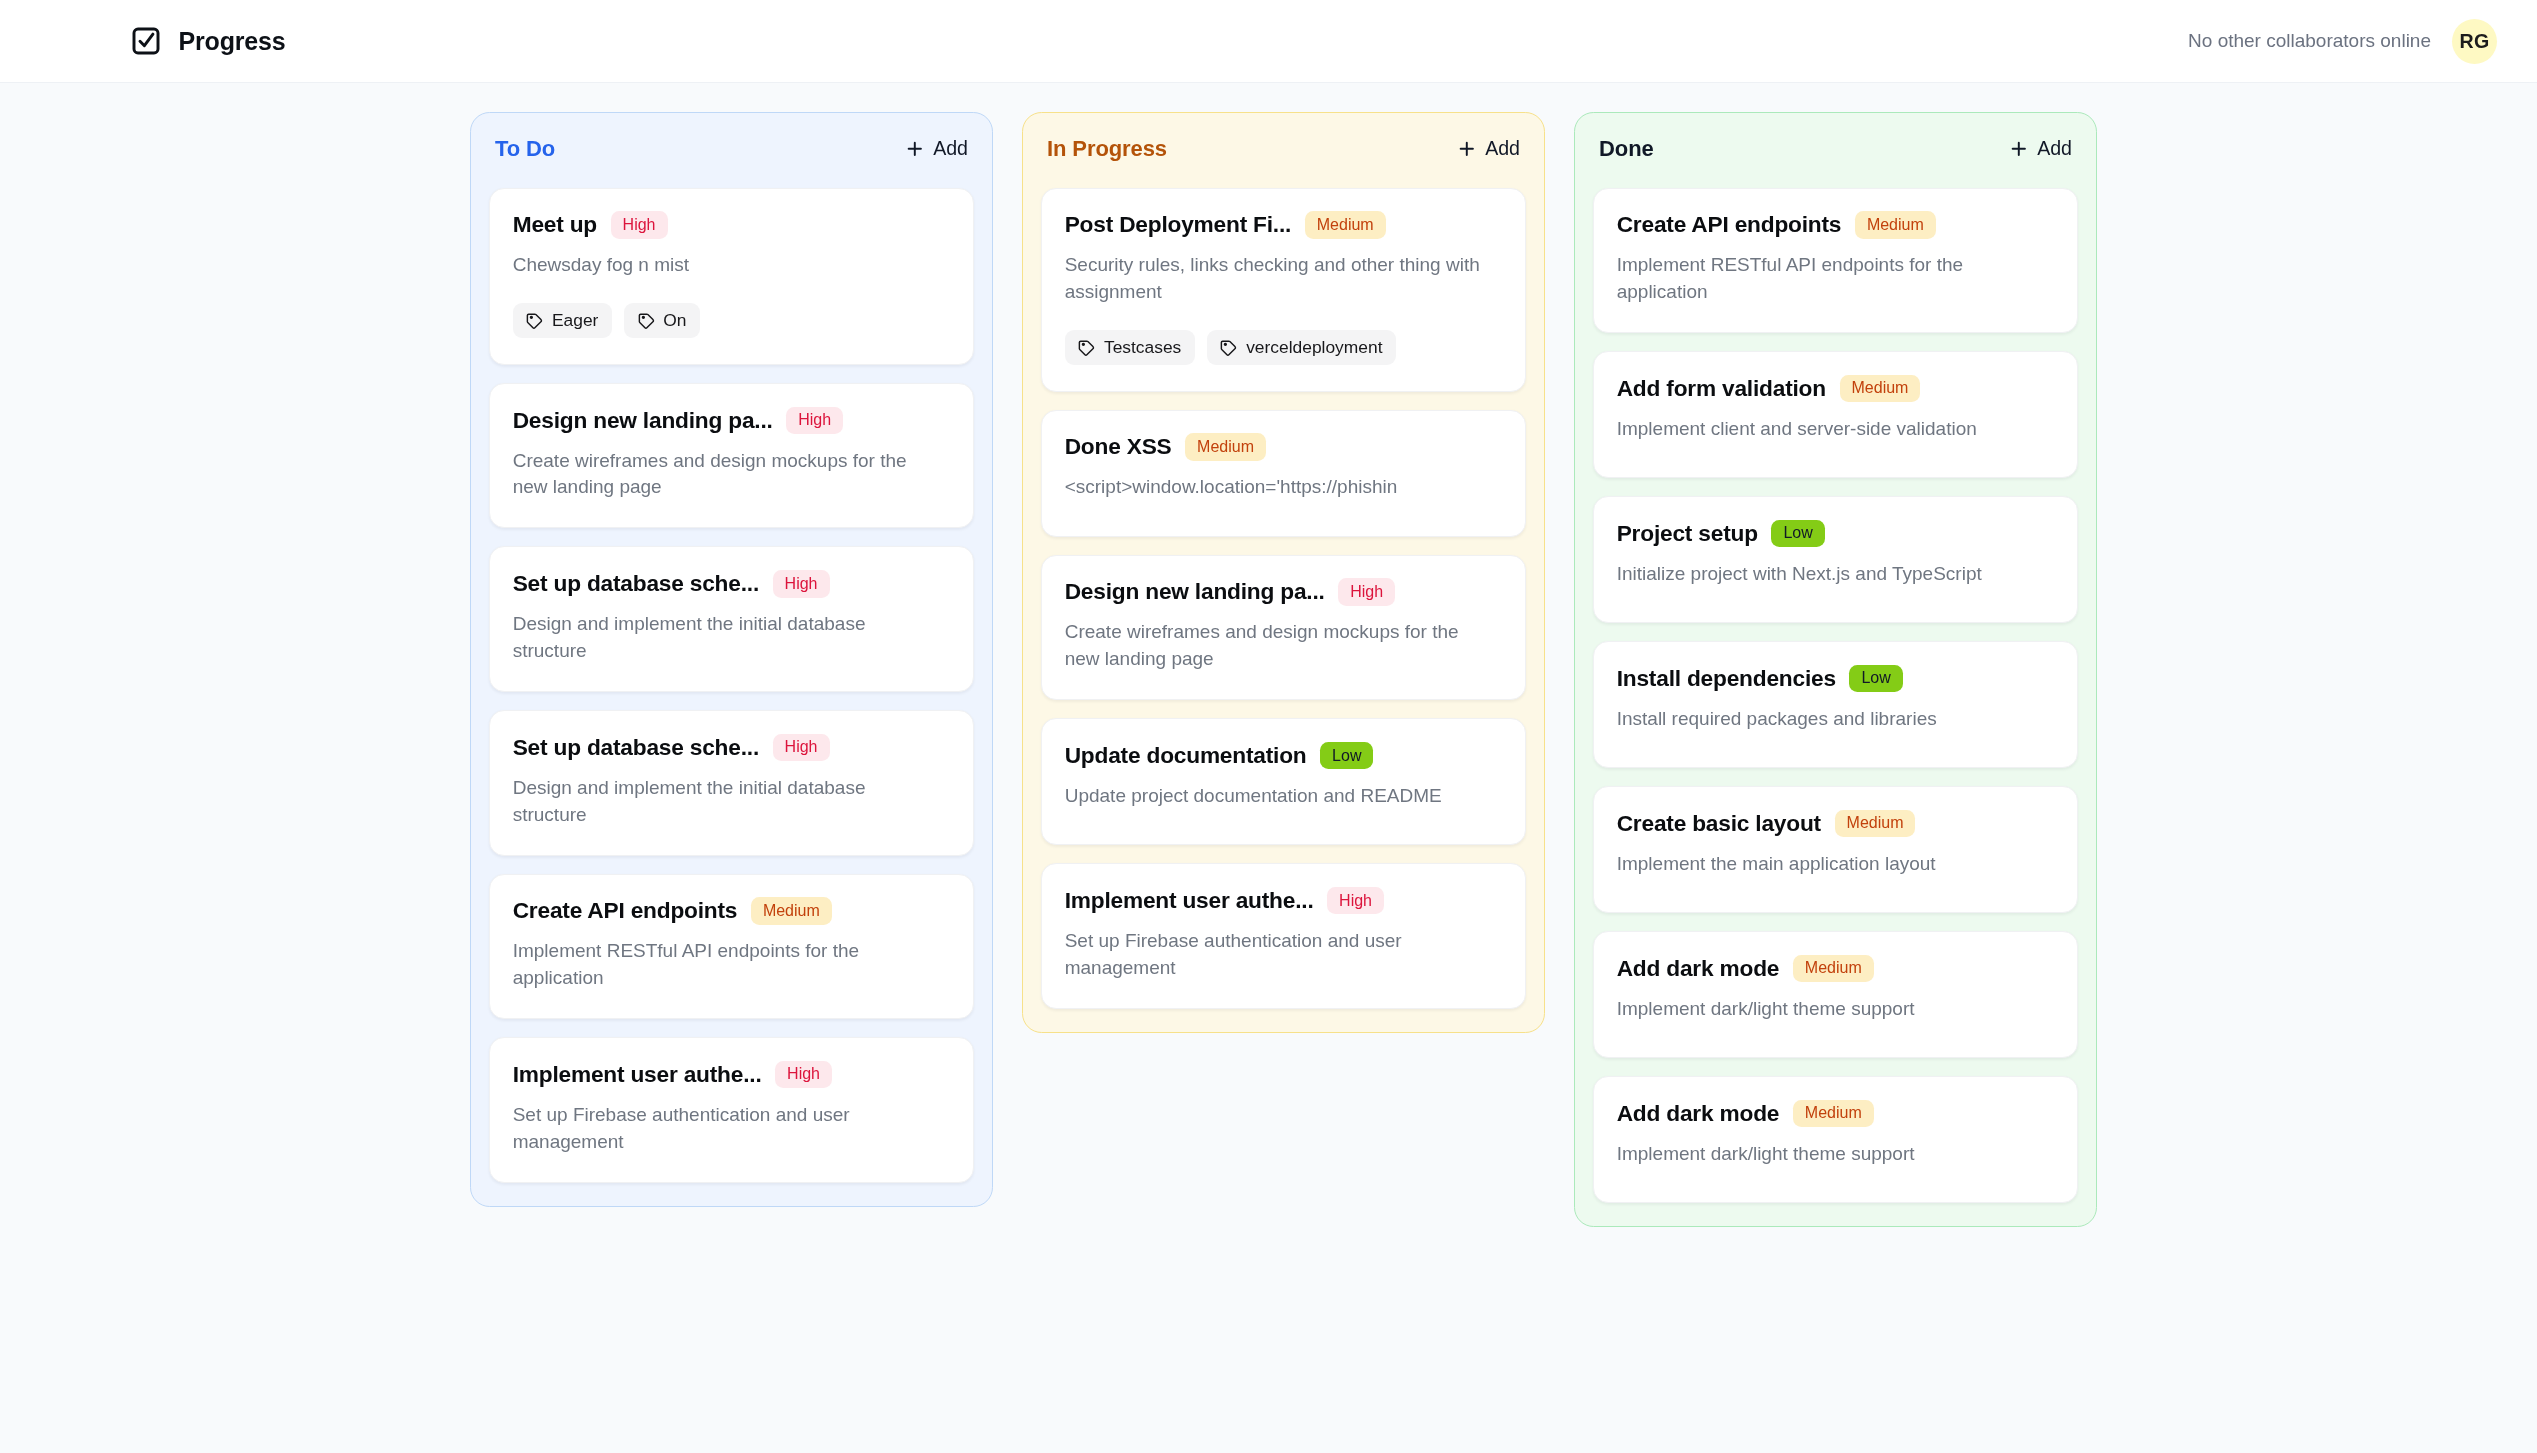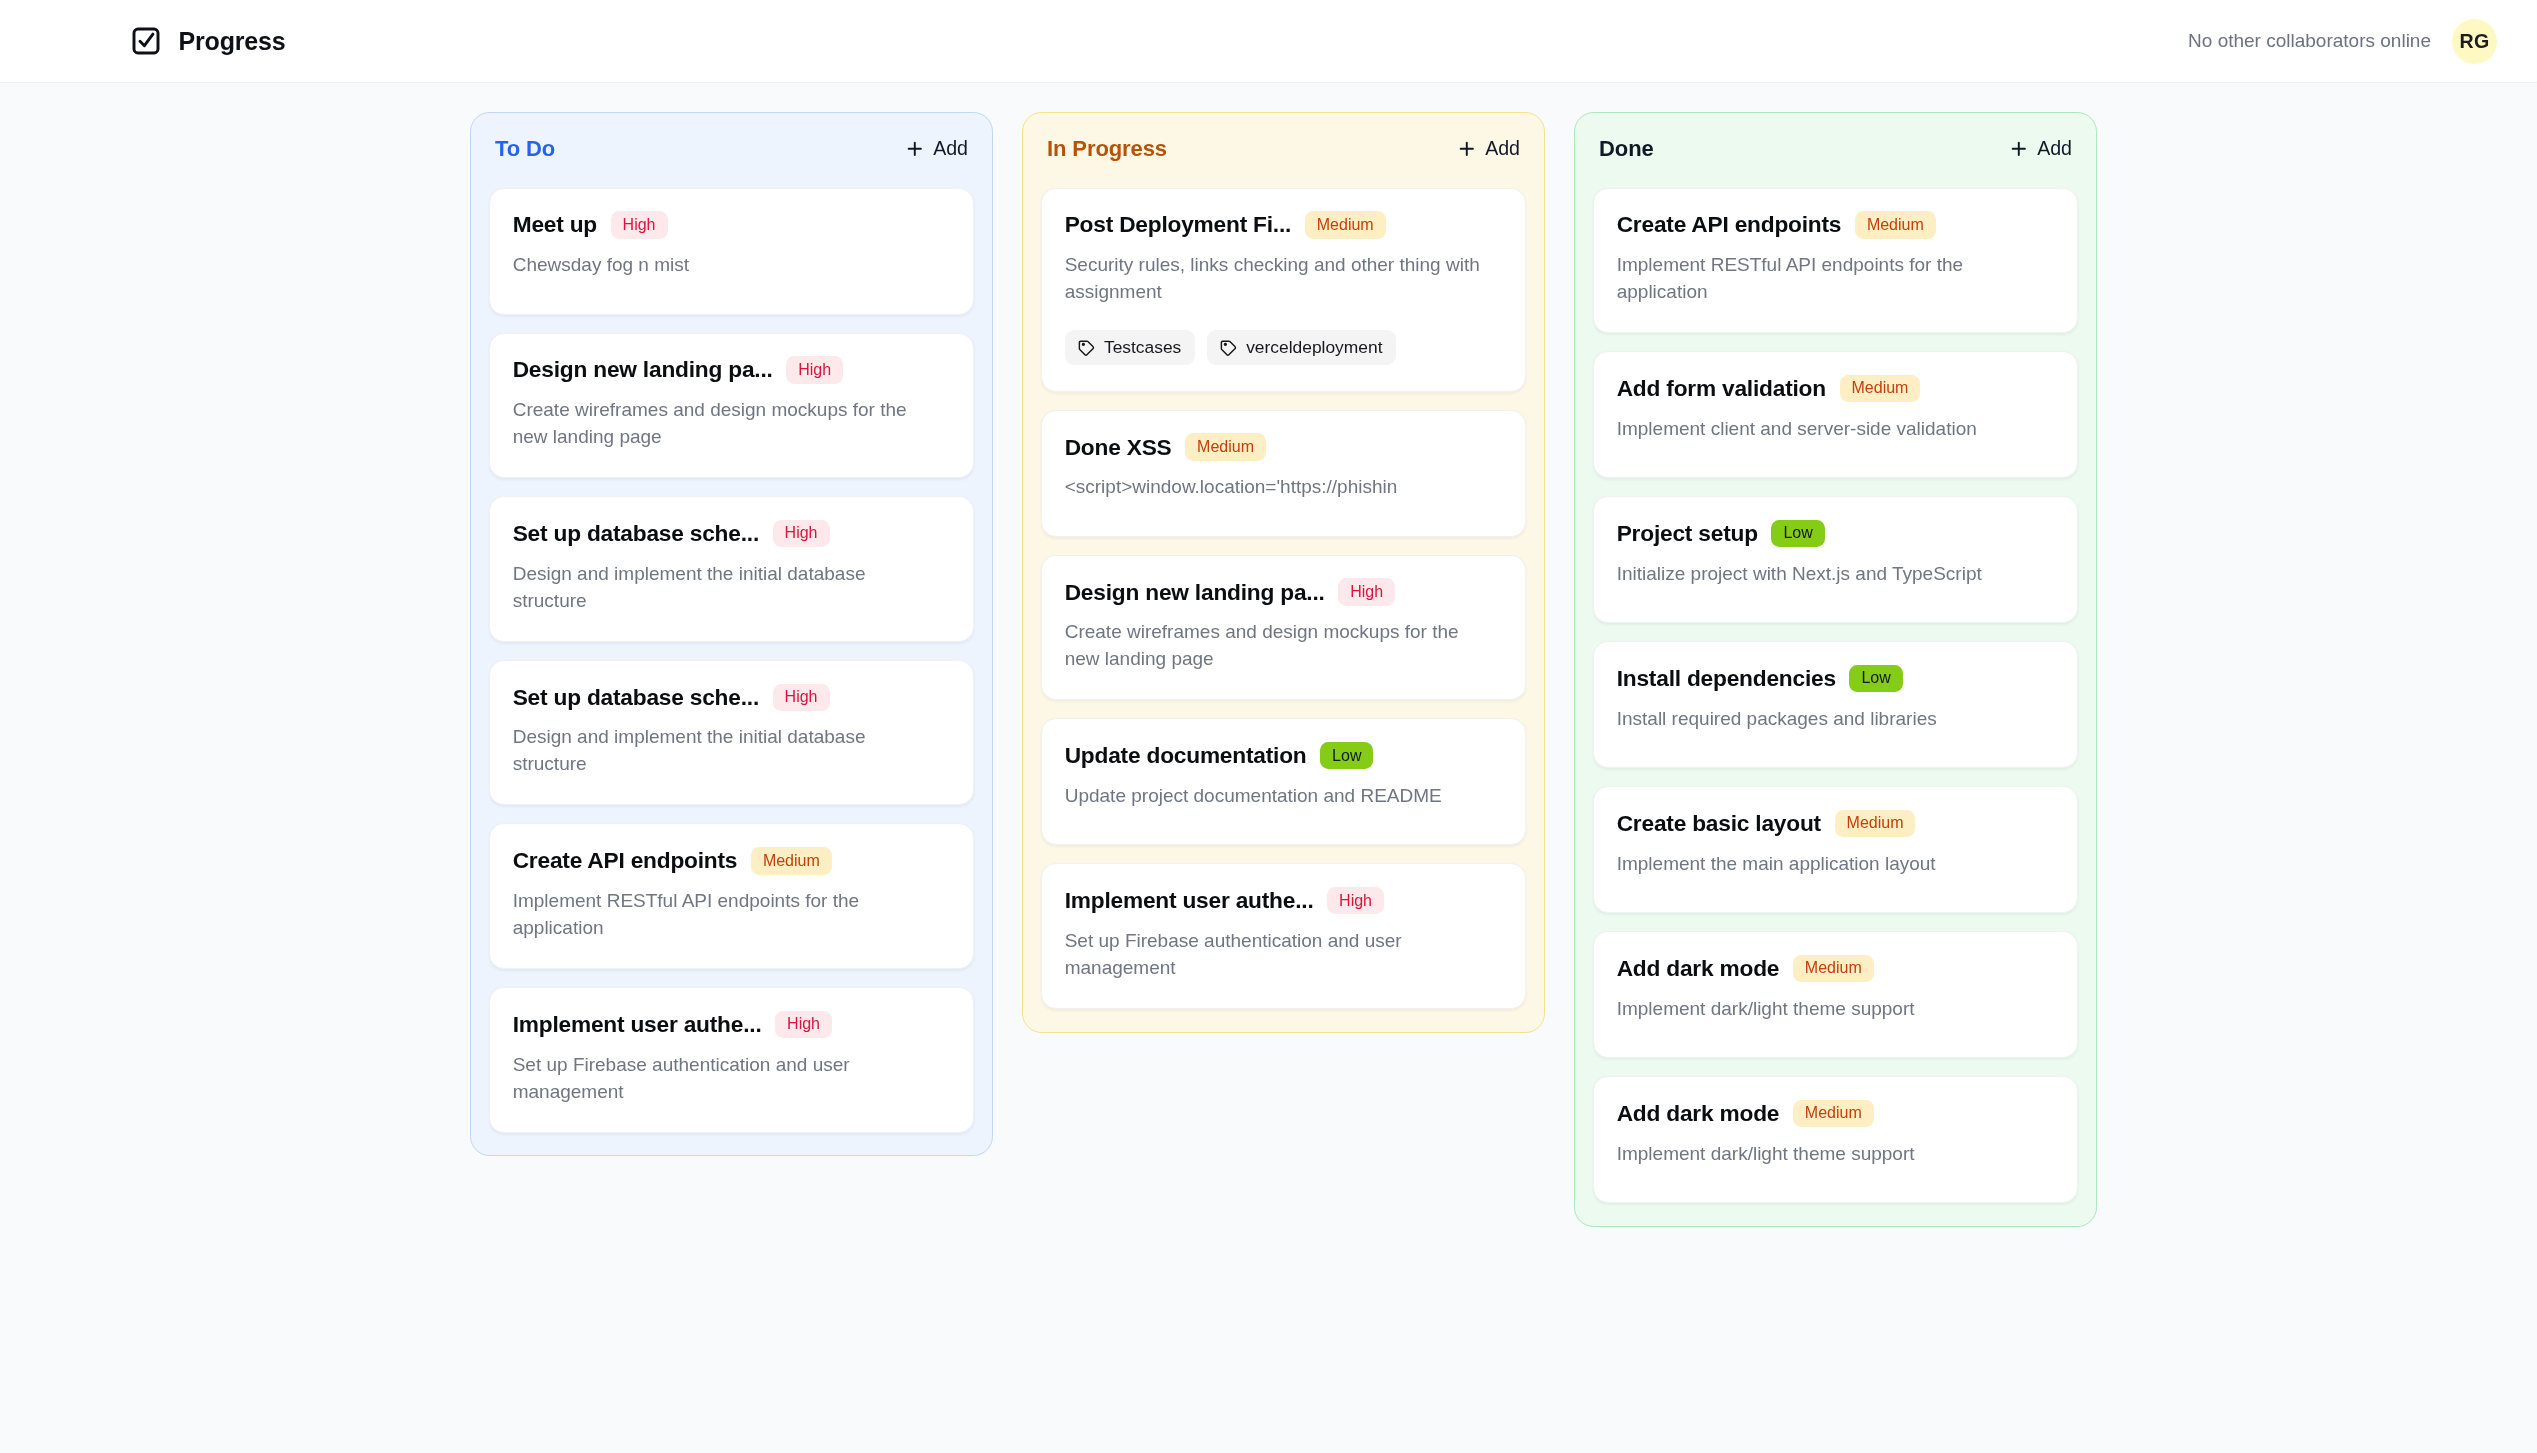--- a/index.html
+++ b/index.html
@@ -75,21 +75,21 @@
   .card {
     background: #ffffff;
     border: 1.5px solid #f0f1f3;
     border-radius: 15px;
     padding: 22.7px 22.7px 26px 22.7px;
     box-shadow: 0 1.5px 3px rgba(15,23,42,0.05);
     cursor: pointer;
     min-height: 127px;
   }
   .card-top {
-    display: flex; align-items: center; gap: 13.6px;
+    display: flex; align-items: flex-start; gap: 13.6px;
     margin-bottom: 13.6px;
   }
   .card-title {
     font-size: 22.7px; font-weight: 700; color: #0b0d10;
     letter-spacing: -0.2px; white-space: nowrap;
   }
   .badge {
     font-size: 16px; font-weight: 400;
     padding: 4.5px 12px; border-radius: 8.3px;
     white-space: nowrap; line-height: 1.15;
@@ -145,20 +145,40 @@
           <span>Add</span>
         </button>
       </div>
       <div class="cards">
         <div class="card">
           <div class="card-top">
             <span class="card-title">Meet up</span>
             <span class="badge badge-high">High</span>
           </div>
           <div class="card-desc">Chewsday fog n mist</div>
+          <div class="card-tags">
+            <span class="tag">
+              <span>
+                <svg class="tag-icon" viewBox="0 0 24 24" fill="none" stroke="#18181b" stroke-width="2" stroke-linecap="round" stroke-linejoin="round">
+                  <path d="M20.6 13.4 12.2 21.8a1.8 1.8 0 0 1-2.6 0L2.4 14.6a1.8 1.8 0 0 1-.5-1.3V4.6A1.7 1.7 0 0 1 3.6 3h8.7c.5 0 .9.2 1.3.5l7 7a1.8 1.8 0 0 1 0 2.9Z"></path>
+                  <circle cx="7.4" cy="7.4" r="1.3" fill="#18181b"></circle>
+                </svg>
+              </span>
+              <span>Eager</span>
+            </span>
+            <span class="tag">
+              <span>
+                <svg class="tag-icon" viewBox="0 0 24 24" fill="none" stroke="#18181b" stroke-width="2" stroke-linecap="round" stroke-linejoin="round">
+                  <path d="M20.6 13.4 12.2 21.8a1.8 1.8 0 0 1-2.6 0L2.4 14.6a1.8 1.8 0 0 1-.5-1.3V4.6A1.7 1.7 0 0 1 3.6 3h8.7c.5 0 .9.2 1.3.5l7 7a1.8 1.8 0 0 1 0 2.9Z"></path>
+                  <circle cx="7.4" cy="7.4" r="1.3" fill="#18181b"></circle>
+                </svg>
+              </span>
+              <span>On</span>
+            </span>
+          </div>
         </div>
         <div class="card">
           <div class="card-top">
             <span class="card-title">Design new landing pa...</span>
             <span class="badge badge-high">High</span>
           </div>
           <div class="card-desc">Create wireframes and design mockups for the new landing page</div>
         </div>
         <div class="card">
           <div class="card-top">

